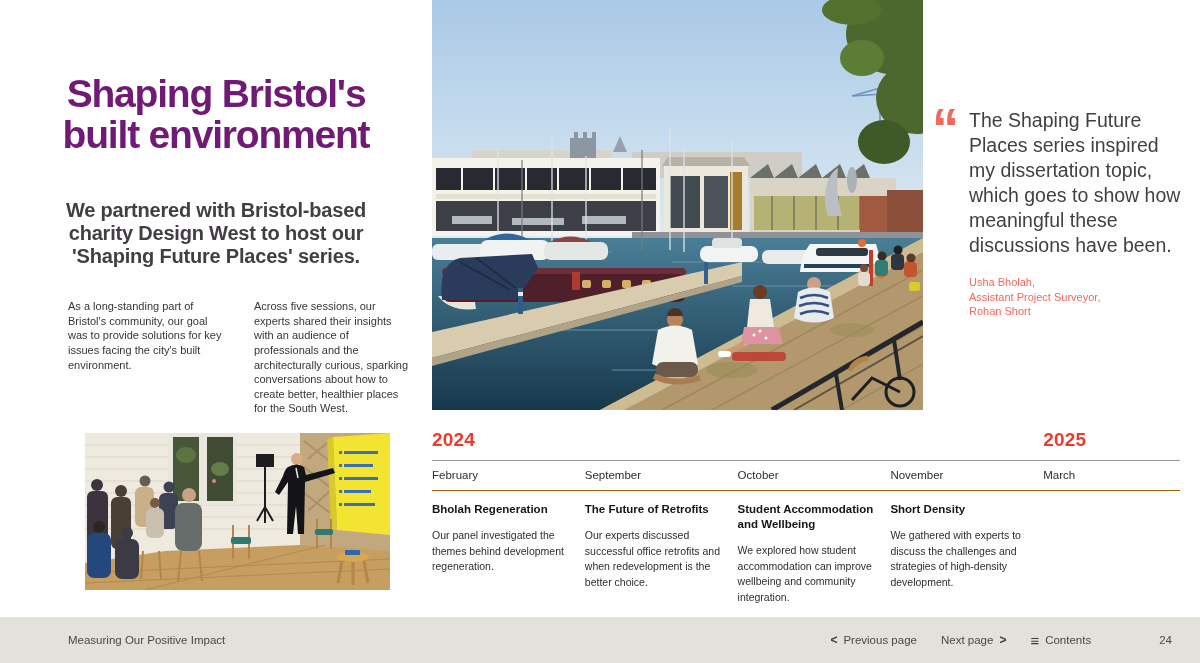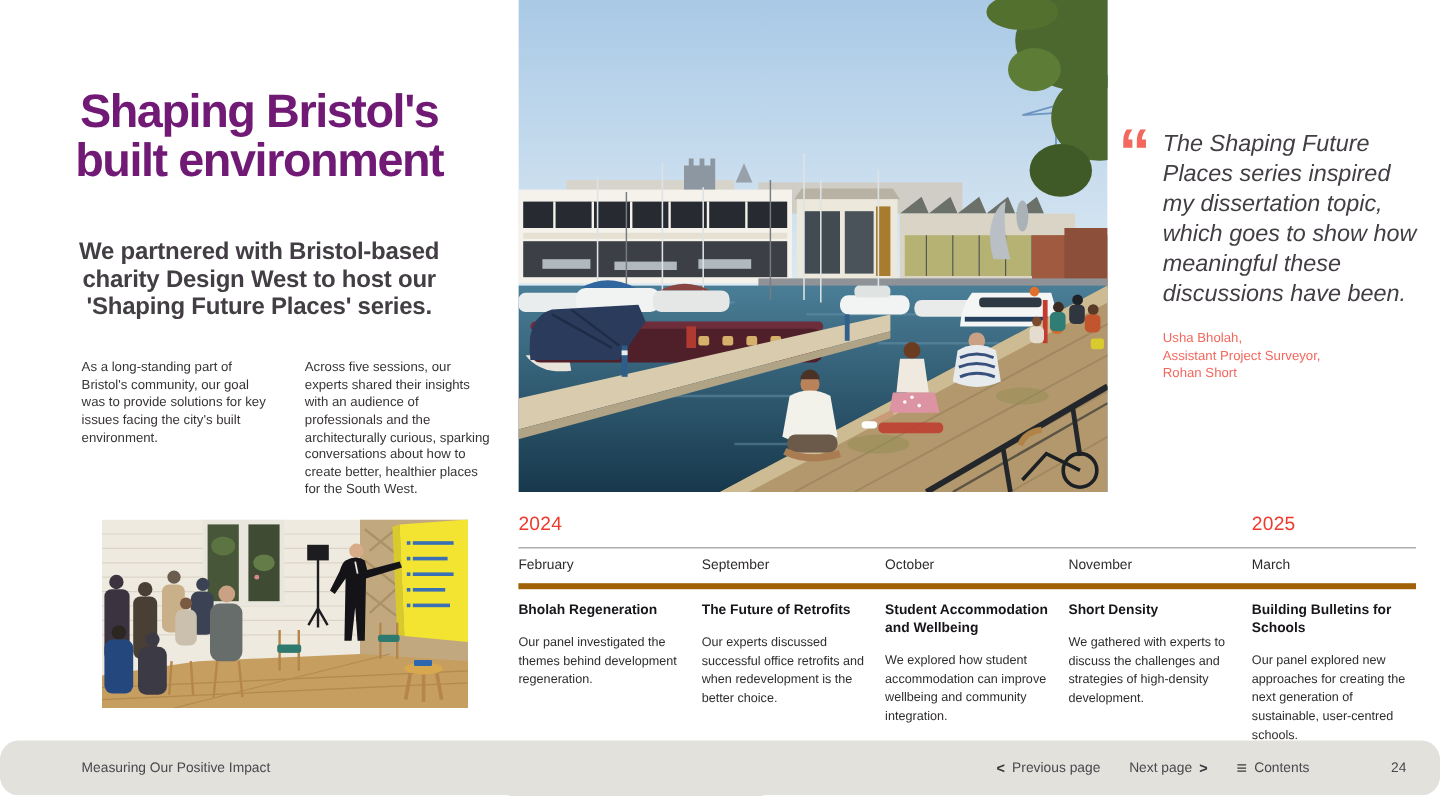--- a/index.html
+++ b/index.html
@@ -16,38 +16,38 @@
   .intro p{margin:0;width:160px;font-size:11px;line-height:1.33;color:#383436;}
 
   .event-photo{position:absolute;left:85px;top:433px;width:305px;height:157px;margin:0;}
   .hero-photo{position:absolute;left:432px;top:0;width:491px;height:410px;margin:0;}
   figure svg{display:block;}
 
   
   .quote{position:absolute;left:932px;top:108px;width:252px;}
   .qmark{position:absolute;left:0;top:-8px;font-size:54px;line-height:1;color:#F2685E;
          font-weight:bold;letter-spacing:-3px;}
-  .qtext{margin:0 0 0 37px;font-style:italic;font-size:19.5px;line-height:1.28;color:#433E44;}
+  .qtext{margin:0 0 0 37px;font-size:19.5px;line-height:1.28;color:#433E44;}
   .qattr{margin:17px 0 0 37px;font-size:11px;line-height:1.35;color:#F2685E;}
   .qattr span{display:block;}
 
   
   .timeline{position:absolute;left:432px;top:429px;width:748px;}
   .tl-row{display:grid;grid-template-columns:repeat(5,1fr);column-gap:16px;}
   .tl-years{padding-bottom:9px;border-bottom:1px solid #9a9a97;}
-  .year{font-size:16px;font-weight:normal;color:#EE3A2C;letter-spacing:0.2px;}
-  .tl-months{padding:8px 0 9px;border-bottom:5px solid #a16207;font-size:11.5px;color:#2f2c2e;}
+  .year{font-size:19px;font-weight:bold;color:#EE3A2C;letter-spacing:0.2px;}
+  .tl-months{padding:8px 0 9px;border-bottom:1px solid #a16207;font-size:11.5px;color:#2f2c2e;}
   .tl-body{padding-top:11px;}
   .ev-title{font-size:11.5px;font-weight:bold;color:#17141a;margin:0 0 11px;line-height:1.3;}
   .ev-desc{font-size:10.5px;line-height:1.5;color:#2f2c2e;margin:0;}
 
   
   .footer{position:absolute;left:0;top:617px;width:1200px;height:46px;background:#E2E1DB;
           display:flex;align-items:center;justify-content:space-between;box-sizing:border-box;
-          padding:0 28px 0 68px;font-size:11.5px;color:#4b474d;border-radius:16px;}
+          padding:0 28px 0 68px;font-size:11.5px;color:#4b474d;}
   .foot-nav{display:flex;align-items:center;gap:24px;}
   .foot-nav a{display:flex;align-items:center;gap:6px;color:#4b474d;text-decoration:none;cursor:pointer;}
   .arrow{font-weight:bold;font-size:12px;color:#3c383e;}
   .hamburger{font-size:15px;line-height:1;color:#3c383e;}
   .page-num{margin-left:44px;}
 </style>
 </head>
 <body>
 
 <div class="page">
@@ -381,24 +381,20 @@
         <p class="ev-desc">Our experts discussed successful office retrofits and when redevelopment is the better choice.</p>
       </div>
       <div>
         <h3 class="ev-title">Student Accommodation and Wellbeing</h3>
         <p class="ev-desc">We explored how student accommodation can improve wellbeing and community integration.</p>
       </div>
       <div>
         <h3 class="ev-title">Short Density</h3>
         <p class="ev-desc">We gathered with experts to discuss the challenges and strategies of high-density development.</p>
       </div>
-      <div>
-        <h3 class="ev-title">Building Bulletins for Schools</h3>
-        <p class="ev-desc">Our panel explored new approaches for creating the next generation of sustainable, user-centred schools.</p>
-      </div>
     </div>
   </section>
 
   <footer class="footer">
     <span>Measuring Our Positive Impact</span>
     <nav class="foot-nav">
       <a>
         <span class="arrow">&lt;</span>
         <span>Previous page</span>
       </a>

